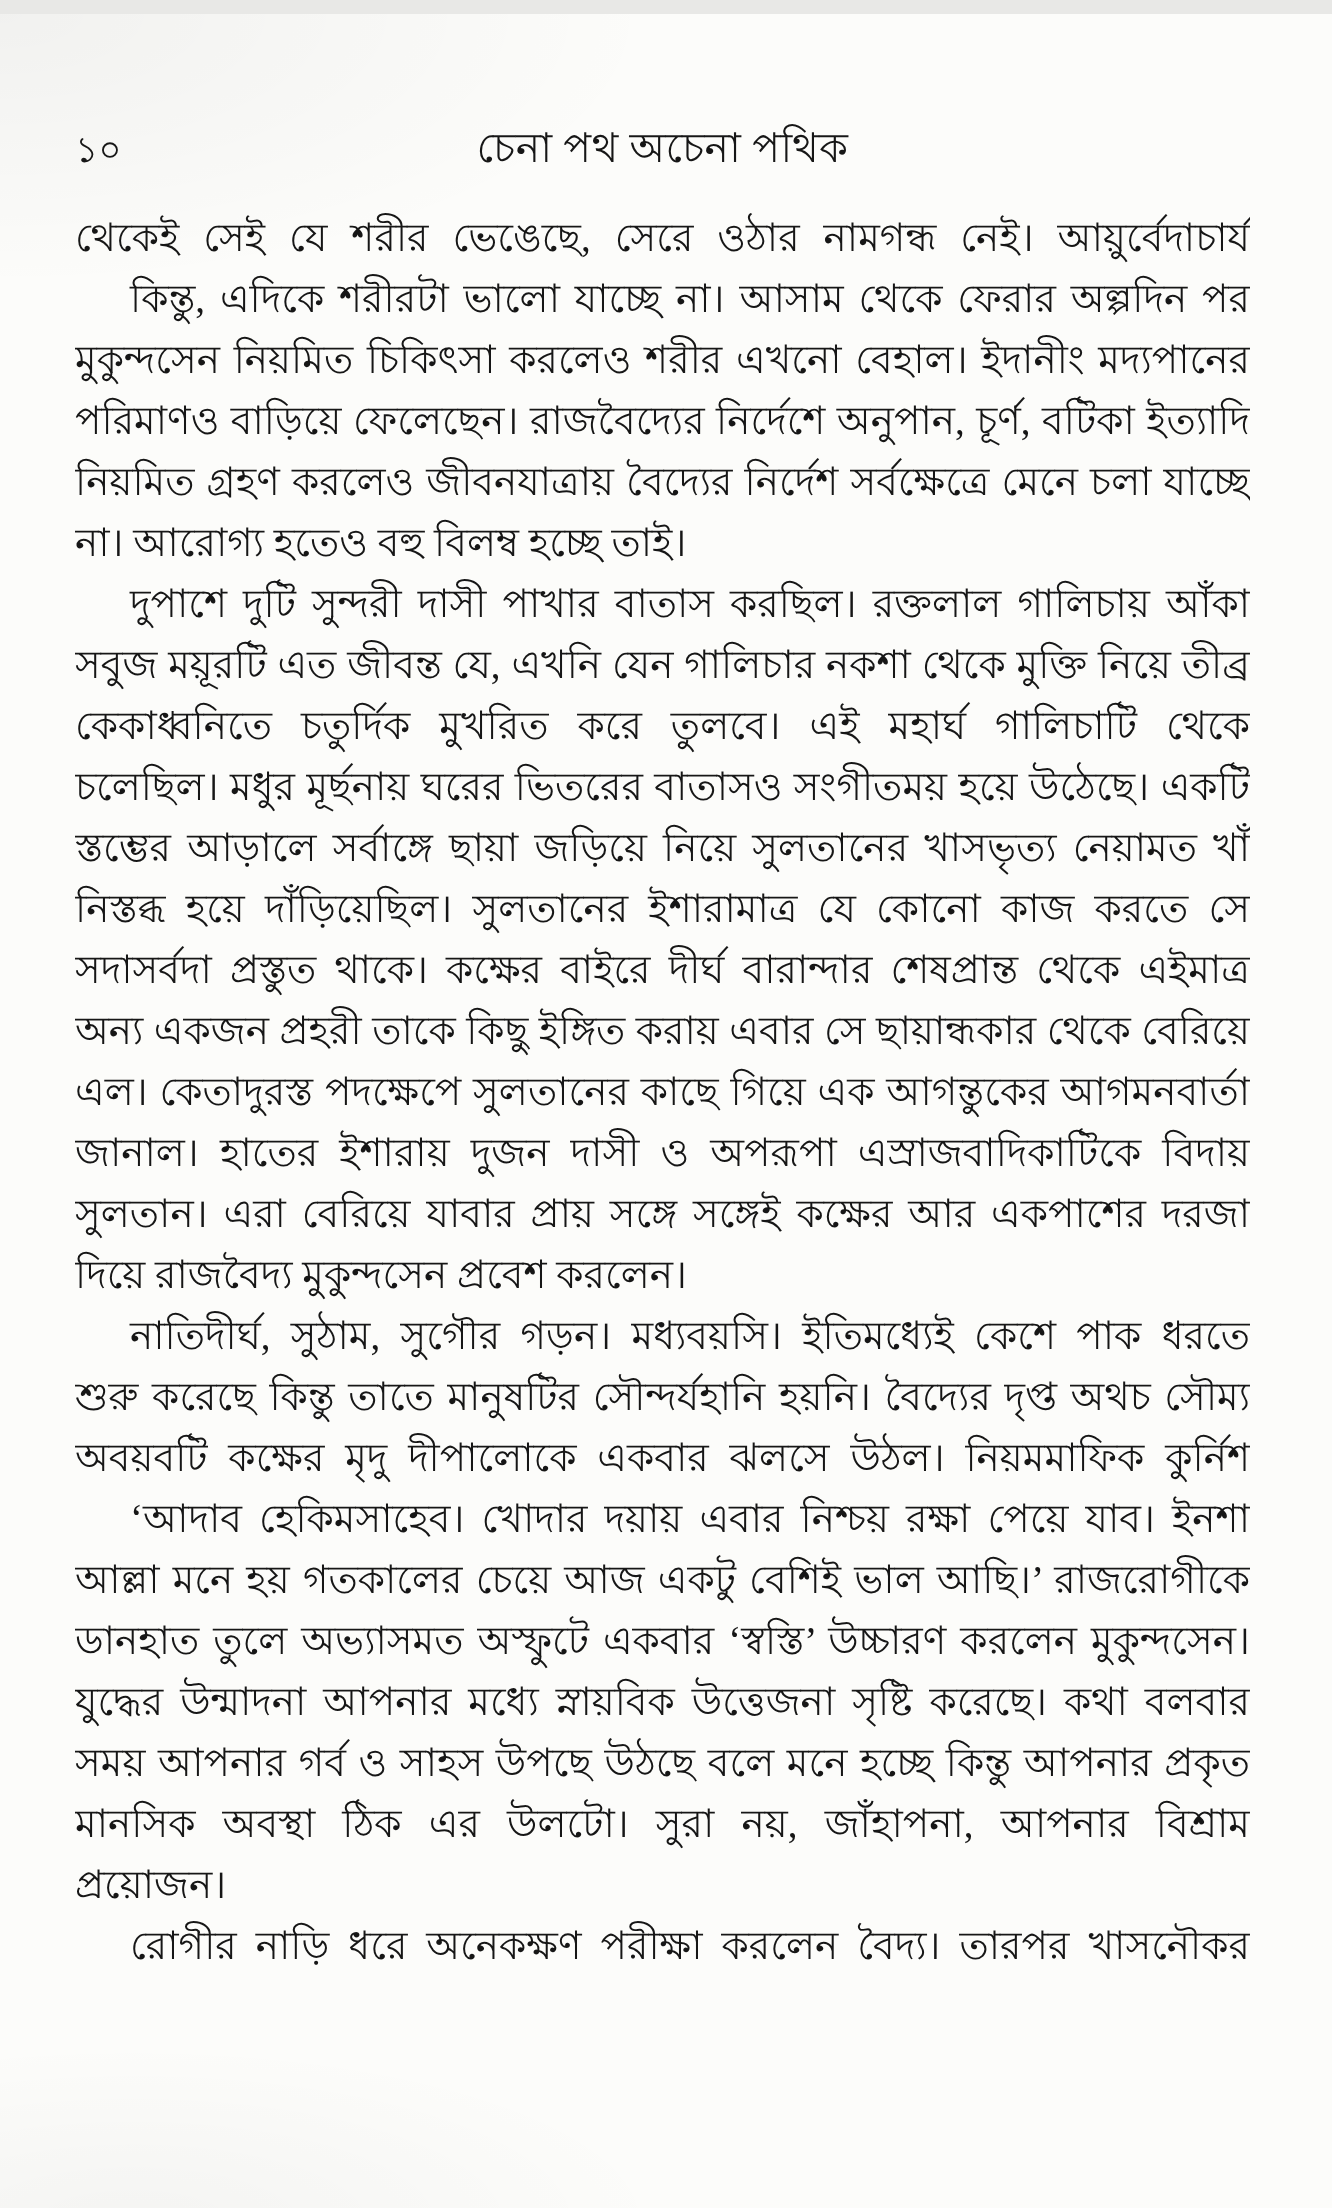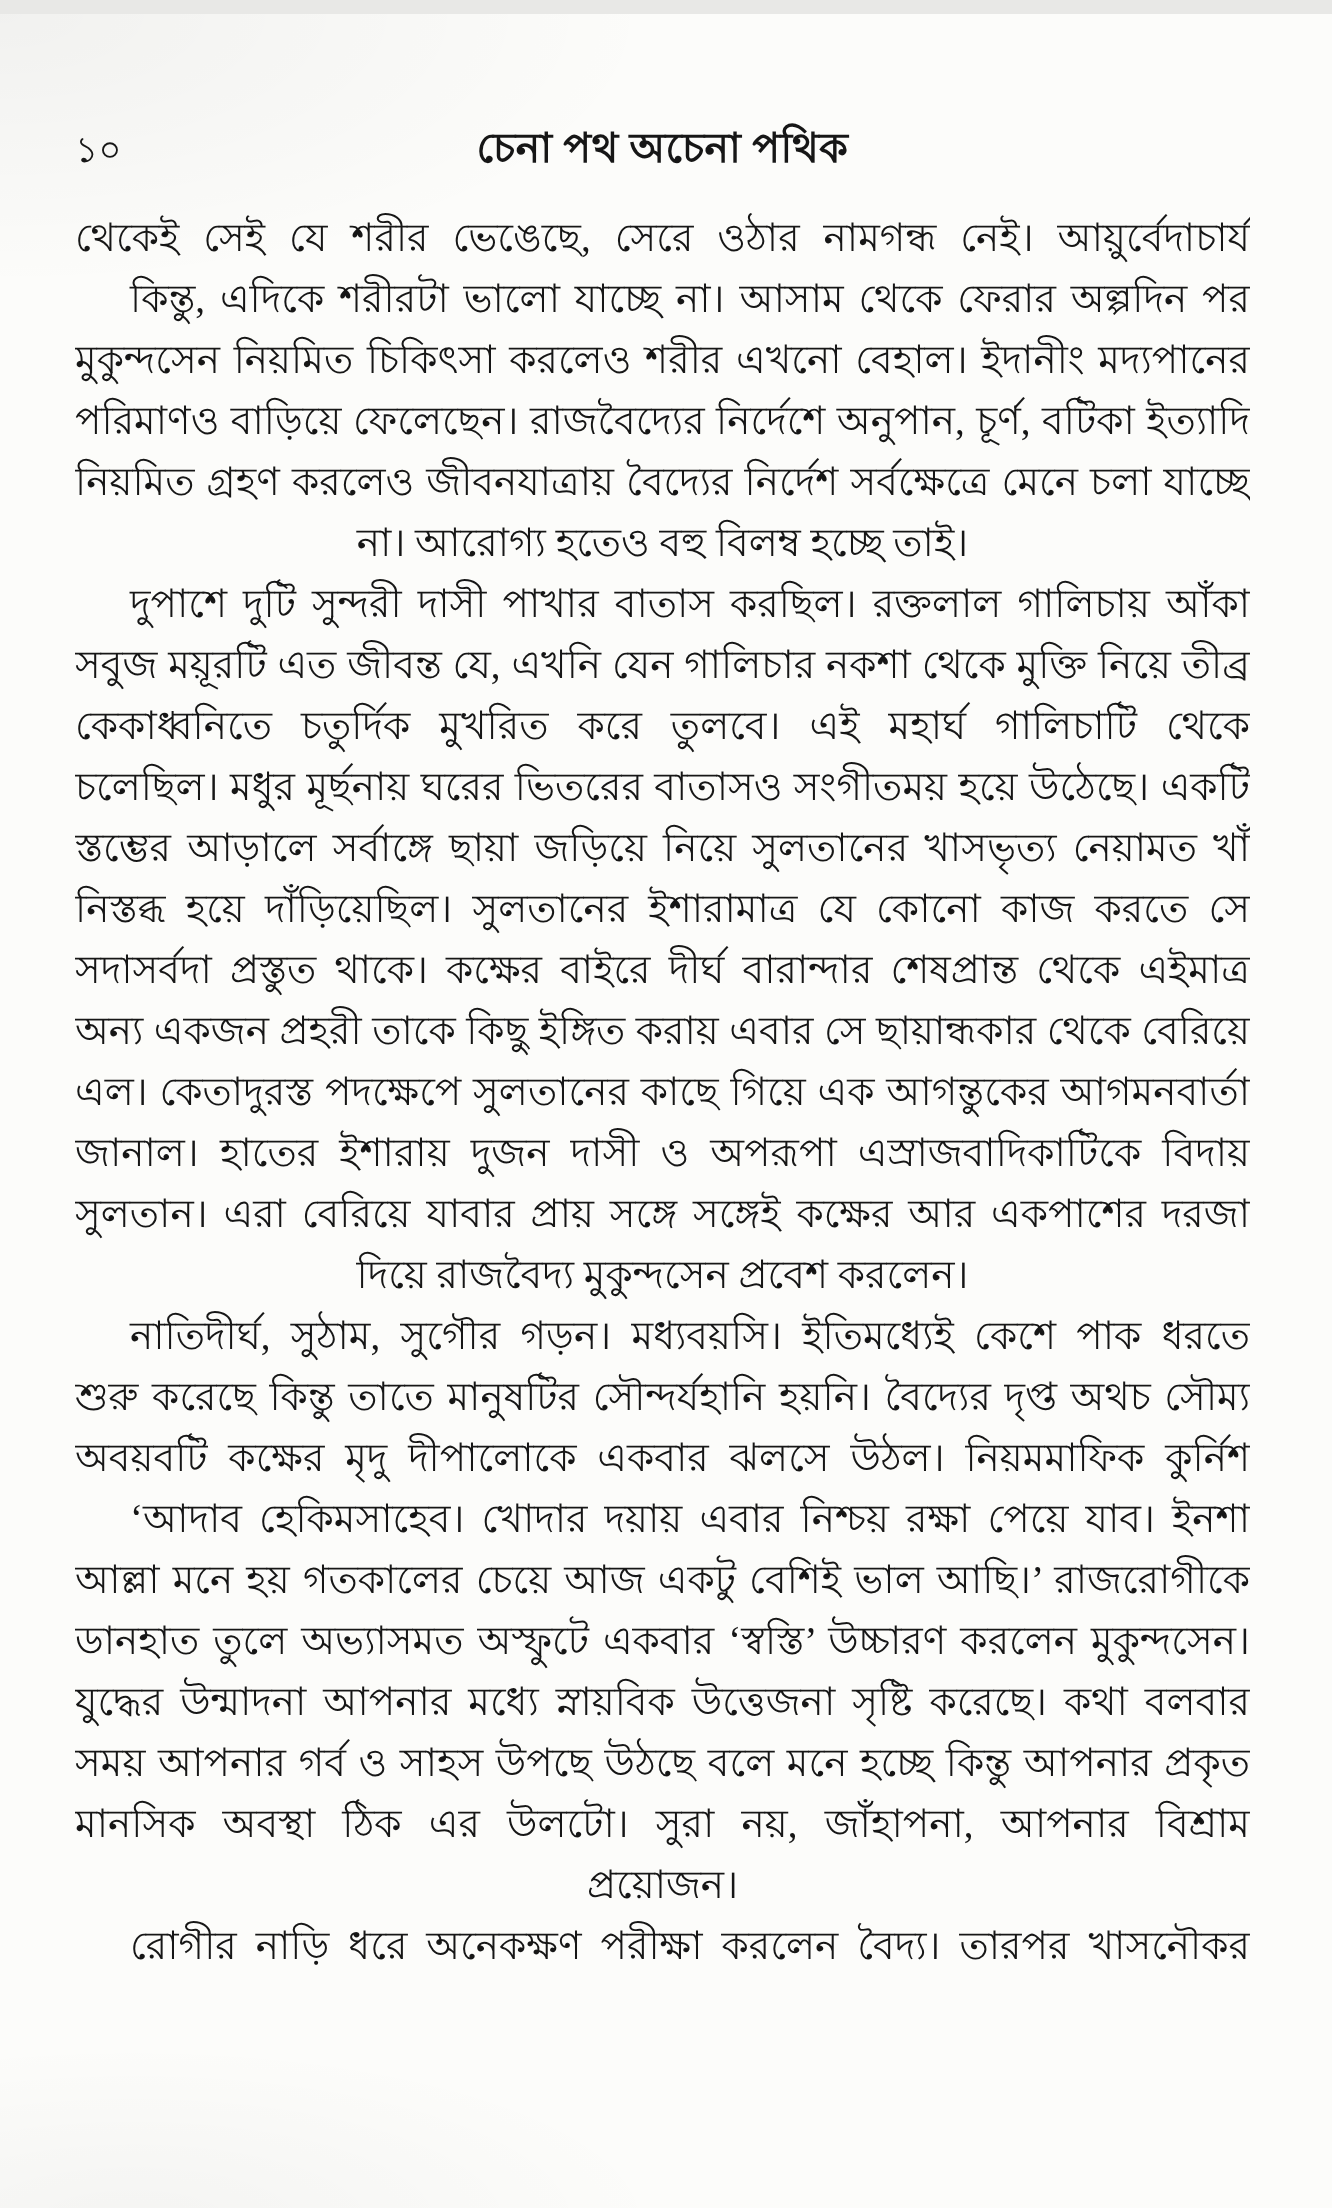--- a/index.html
+++ b/index.html
@@ -35,38 +35,38 @@
     line-height: 1;
   }
   .page-title {
     position: absolute;
     left: 0;
     right: 0;
     top: 0;
     text-align: center;
     font-size: 41px;
     line-height: 60px;
-    font-weight: bold;
+    font-weight: normal;
     letter-spacing: 0.5px;
   }
   .page-body {
     position: absolute;
     top: 193px;
     left: 75px;
     right: 82px;
   }
   .paragraph {
     margin: 0;
   }
   .text-line {
     font-size: 39px;
     line-height: 61px;
     height: 61px;
     overflow: hidden;
-    text-align: center;
+    text-align: left;
   }
   .text-line.just {
     text-align: justify;
     text-align-last: justify;
   }
   .text-line.indent {
     text-indent: 55px;
   }
 </style>
 </head>

